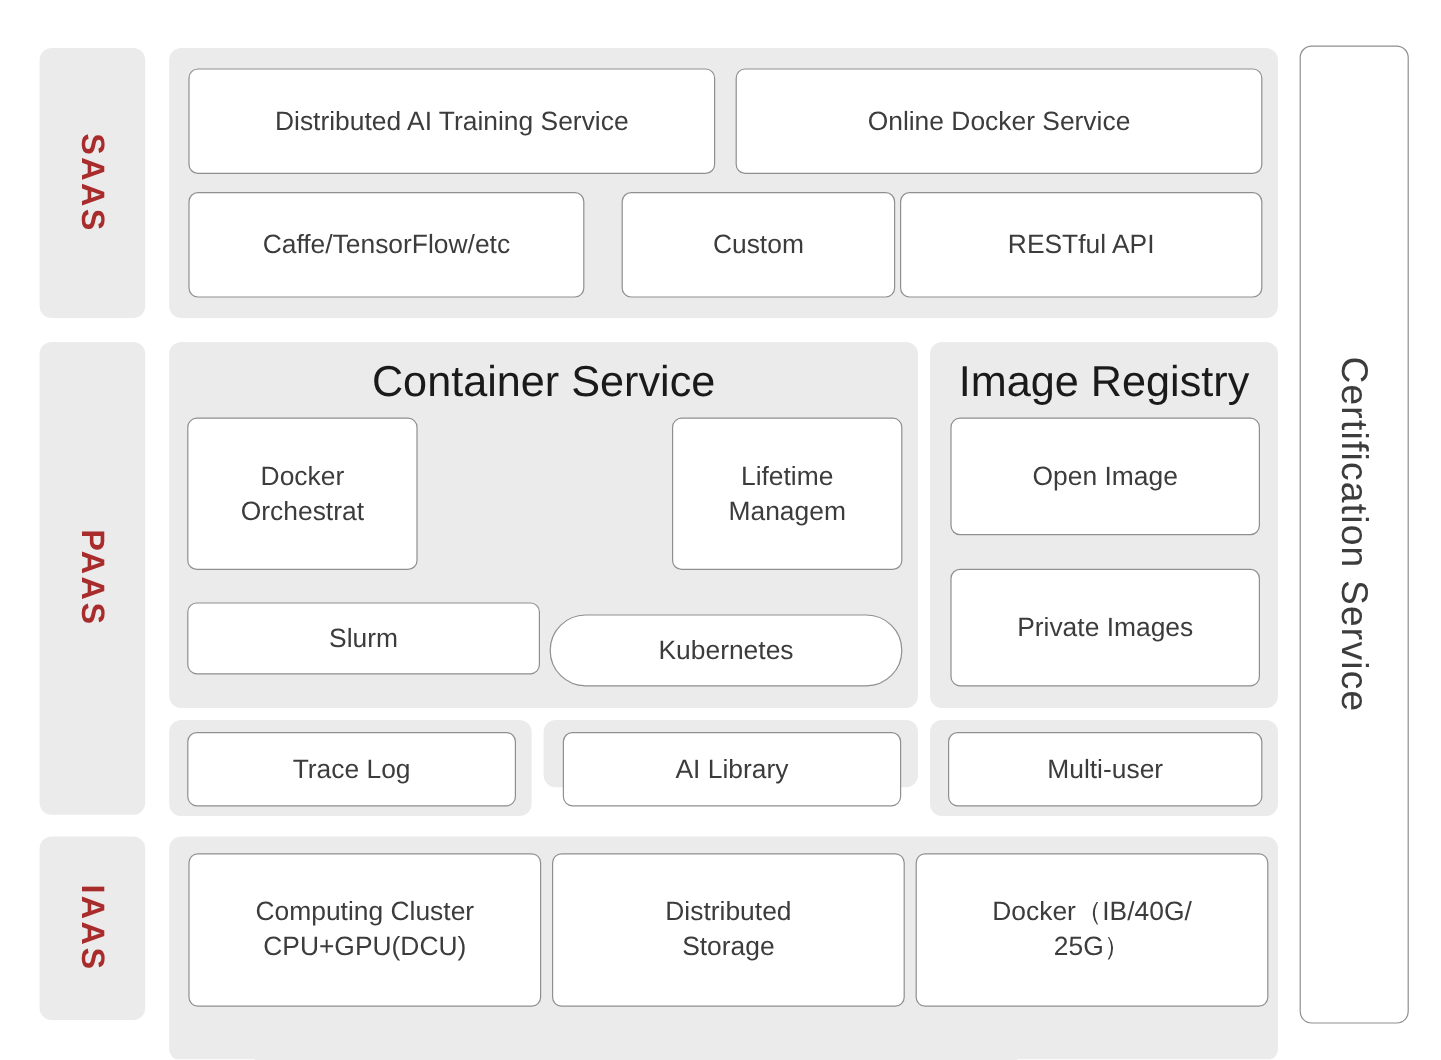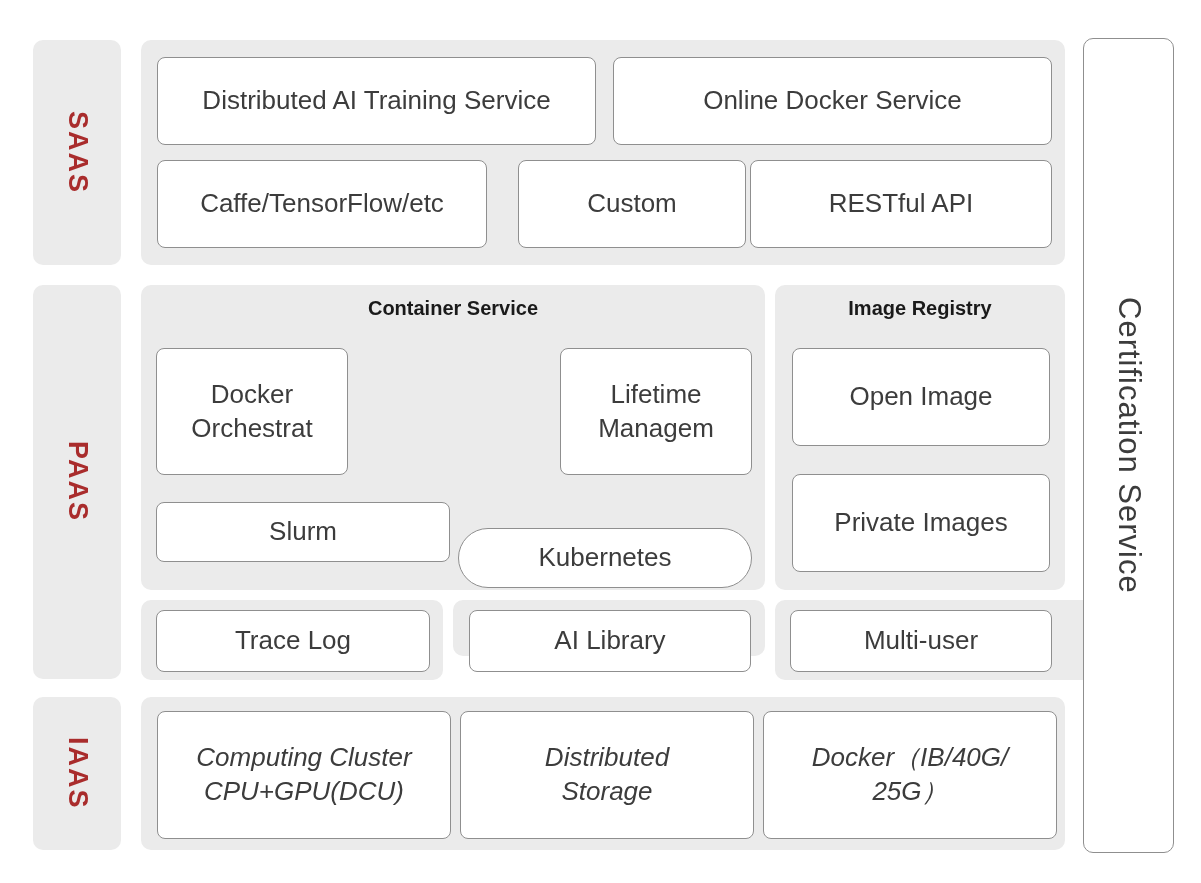--- a/index.html
+++ b/index.html
@@ -18,27 +18,27 @@
   .layer-label span{
     writing-mode:vertical-rl;
     font-weight:bold;font-size:27px;color:#a92c2c;
     letter-spacing:2px;
   }
   .panel{
     position:absolute;background:#ebebeb;border-radius:10px;
   }
   .panel-title{
     position:absolute;left:0;width:100%;top:12px;
-    text-align:center;font-weight:bold;font-size:20px;color:#1a1a1a;
+    text-align:center;font-weight:normal;font-size:36px;color:#1a1a1a;
   }
   .box{
     position:absolute;background:#ffffff;
     border:1.5px solid #8f8f8f;border-radius:8px;
     display:flex;align-items:center;justify-content:center;
-    text-align:center;font-size:26px;color:#3c3c3c;
+    text-align:center;font-size:22px;color:#3c3c3c;
     white-space:pre-line;line-height:1.3;
   }
   .cert-box{
     position:absolute;left:1083px;top:38px;width:89px;height:813px;
     background:#ffffff;border:1.5px solid #8f8f8f;border-radius:10px;
     display:flex;align-items:center;justify-content:center;
   }
   .cert-box span{
     writing-mode:vertical-rl;
     font-size:31px;color:#3c3c3c;letter-spacing:1px;
@@ -67,40 +67,40 @@
     <div class="box" style="left:609px;top:120px;width:300px;height:86px;text-align:right;">RESTful API</div>
   </div>
 
   <div class="panel" style="left:141px;top:285px;width:624px;height:305px;">
     <div class="panel-title">Container Service</div>
     <div class="box" style="left:15px;top:63px;width:190px;height:125px;">Docker
 Orchestrat</div>
     <div class="box" style="left:419px;top:63px;width:190px;height:125px;">Lifetime
 Managem</div>
     <div class="box" style="left:15px;top:217px;width:292px;height:58px;">Slurm</div>
-    <div class="box" style="left:317px;top:243px;width:292px;height:58px;border-radius:30px;">Kubernetes</div>
+    <div class="box" style="left:317px;top:227px;width:292px;height:58px;border-radius:30px;">Kubernetes</div>
   </div>
 
   <div class="panel" style="left:775px;top:285px;width:290px;height:305px;">
     <div class="panel-title">Image Registry</div>
     <div class="box" style="left:17px;top:63px;width:256px;height:96px;">Open Image</div>
     <div class="box" style="left:17px;top:189px;width:256px;height:96px;">Private Images</div>
   </div>
 
   <div class="panel" style="left:141px;top:600px;width:302px;height:80px;">
     <div class="box" style="left:15px;top:10px;width:272px;height:60px;">Trace Log</div>
   </div>
   <div class="panel" style="left:453px;top:600px;width:312px;height:56px;">
     <div class="box" style="left:16px;top:10px;width:280px;height:60px;">AI Library</div>
   </div>
-  <div class="panel" style="left:775px;top:600px;width:290px;height:80px;padding-left:28px;">
+  <div class="panel" style="left:775px;top:600px;width:290px;height:80px;">
     <div class="box" style="left:15px;top:10px;width:260px;height:60px;">Multi-user</div>
   </div>
 
-  <div class="panel" style="left:141px;top:697px;width:924px;height:153px;font-style:italic;">
+  <div class="panel" style="left:141px;top:697px;width:924px;height:187px;">
     <div class="box" style="left:16px;top:14px;width:292px;height:126px;">Computing Cluster
 CPU+GPU(DCU)</div>
     <div class="box" style="left:319px;top:14px;width:292px;height:126px;">Distributed
 Storage</div>
     <div class="box" style="left:622px;top:14px;width:292px;height:126px;">Docker（IB/40G/
 25G）</div>
   </div>
 
   <div class="cert-box">
     <span>Certification Service</span>

